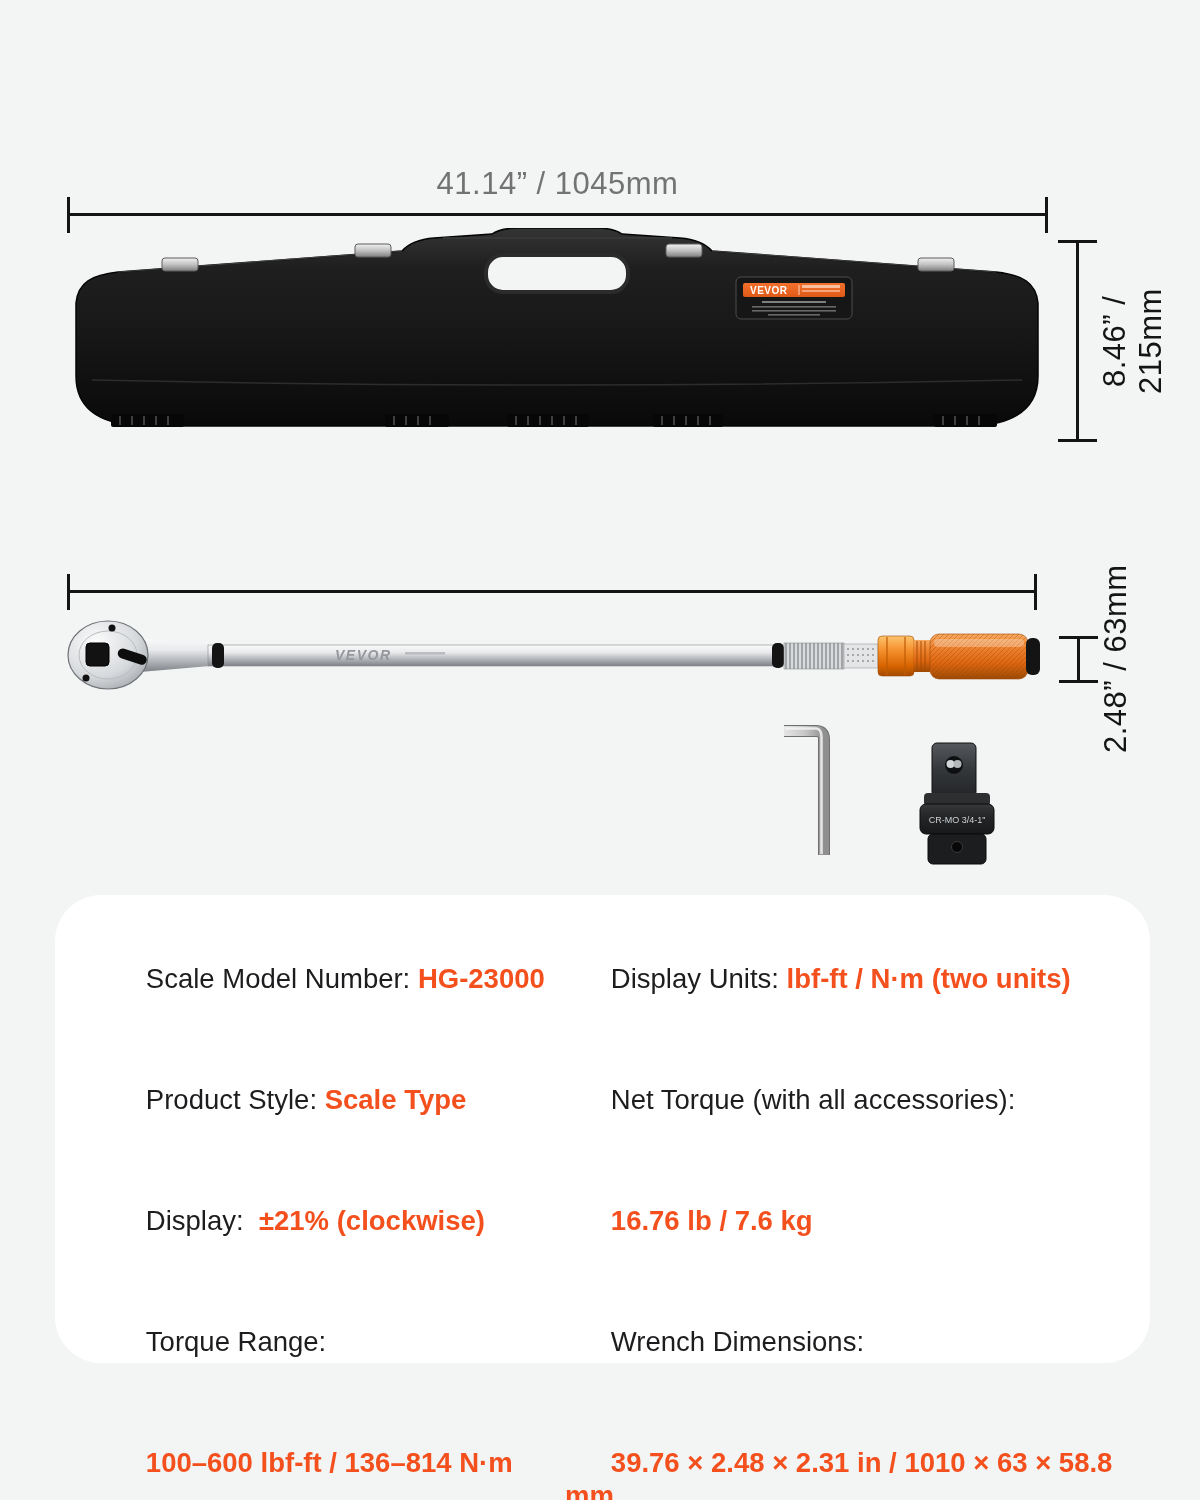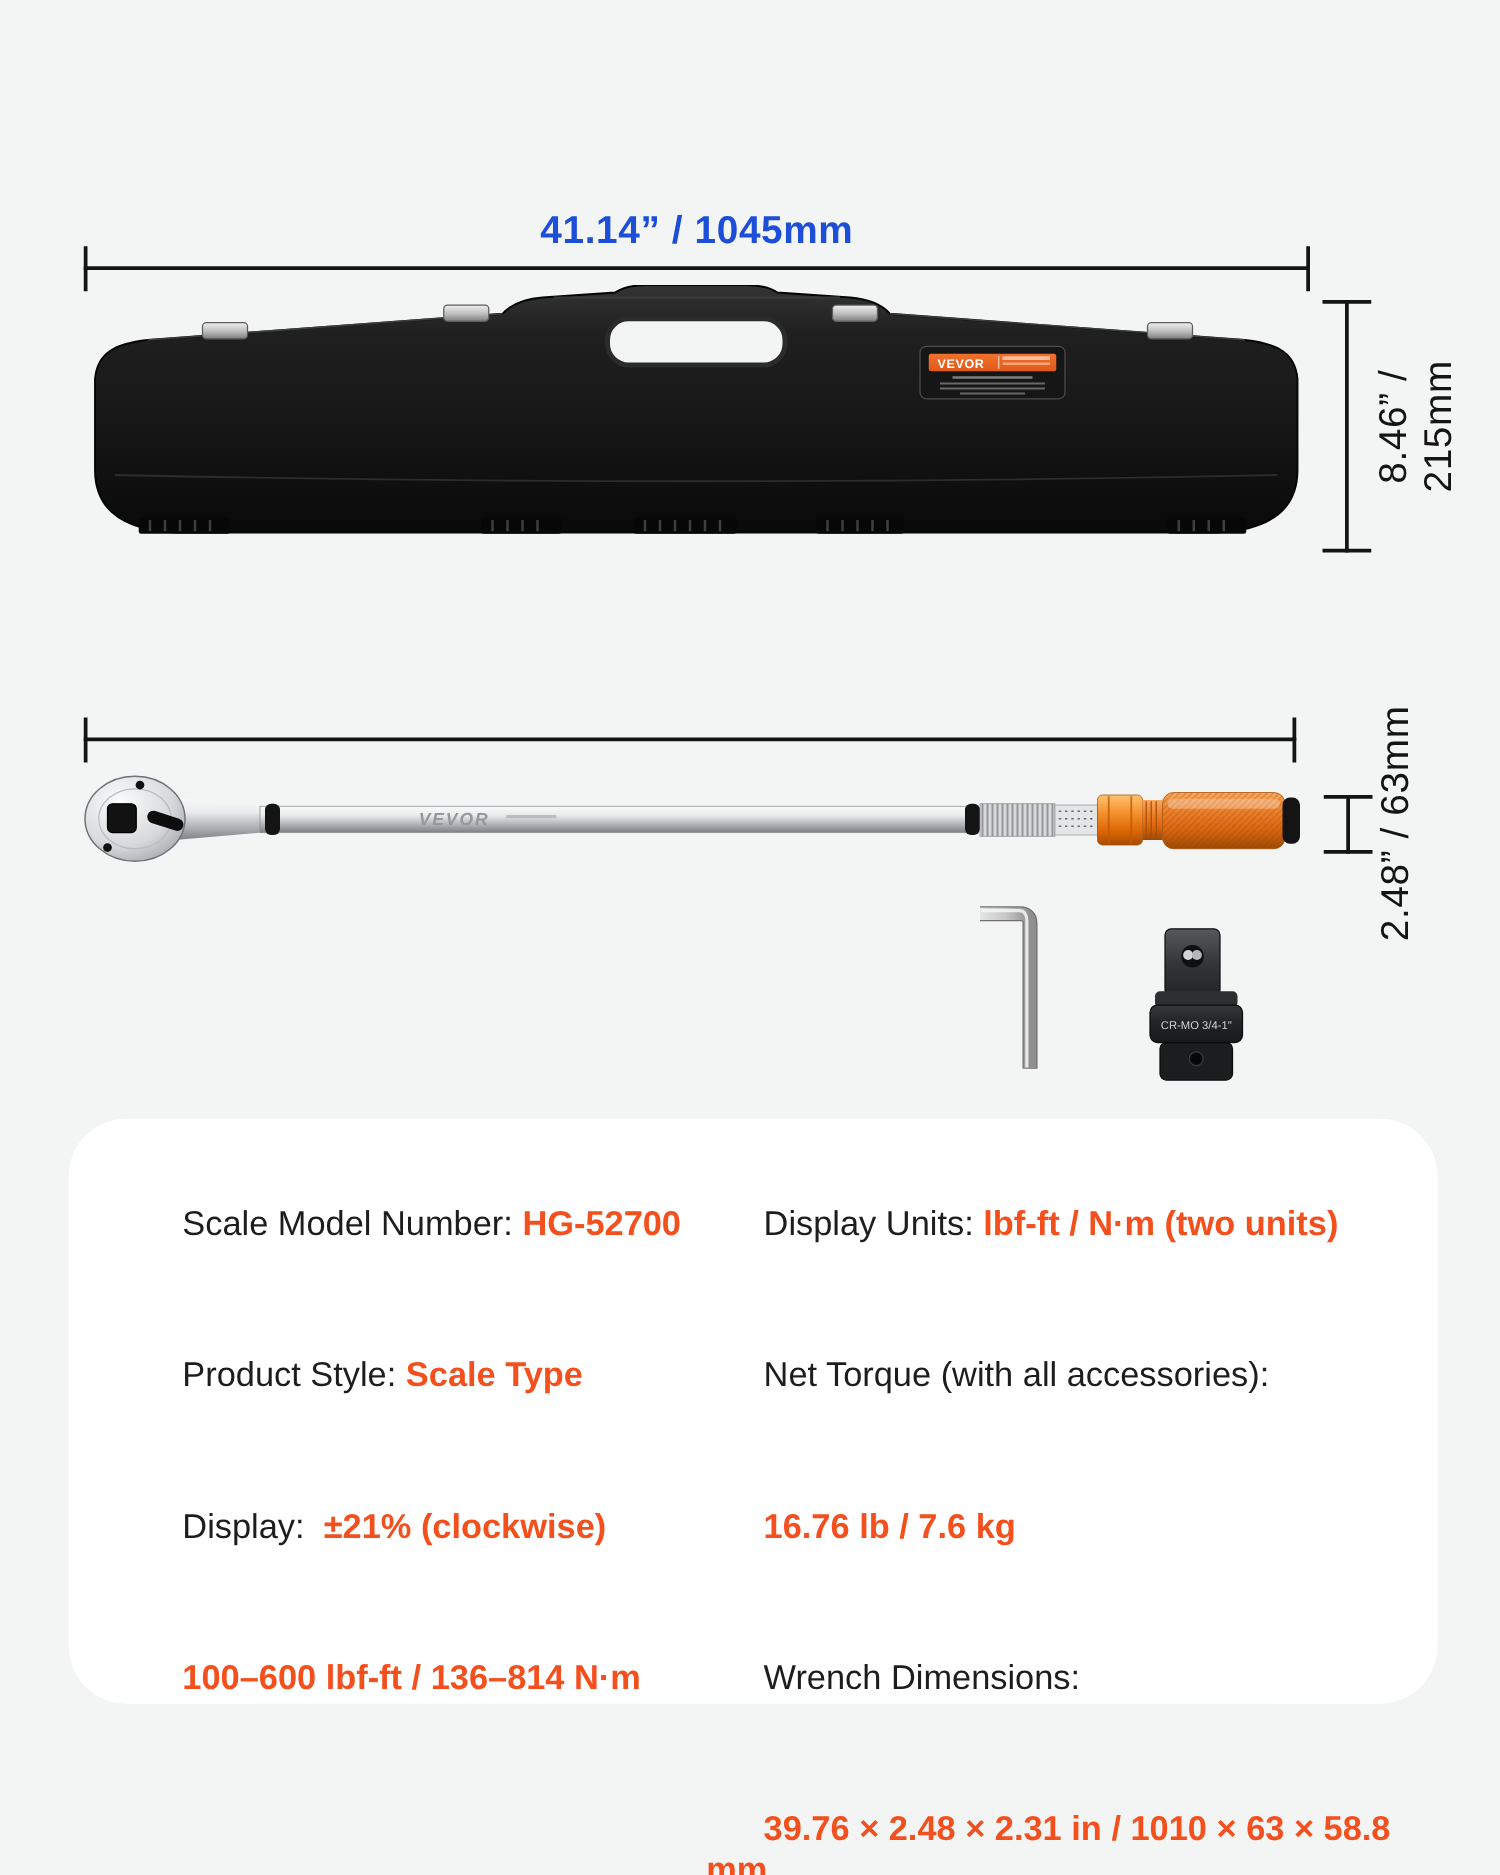--- a/index.html
+++ b/index.html
@@ -5,21 +5,21 @@
   html,body{margin:0;padding:0;}
   .canvas{
     position:relative;width:1200px;height:1500px;overflow:hidden;
     background:#f3f4f4;font-family:"Liberation Sans",sans-serif;color:#161616;
   }
   
   .hline{position:absolute;height:3px;background:#141414;}
   .hline .tickv{position:absolute;top:-16px;width:3px;height:36px;background:#141414;}
   .vline{position:absolute;width:3px;background:#141414;}
   .vline .tickh{position:absolute;left:-18px;width:39px;height:3px;background:#141414;}
-  .dim-label{position:absolute;font-size:31px;font-weight:700;color:#1d4ed8;text-align:center;letter-spacing:.5px;}
+  .dim-label{position:absolute;font-size:31px;font-weight:400;color:#737373;text-align:center;letter-spacing:.5px;}
   .dim-label-v{
     position:absolute;font-size:31px;font-weight:500;color:#141414;text-align:center;letter-spacing:.5px;
     writing-mode:vertical-rl;transform:rotate(180deg);
   }
   
   .spec-card{position:absolute;left:55px;top:895px;width:1095px;height:468px;background:#ffffff;border-radius:46px;}
   .spec-col{position:absolute;top:929px;display:flex;flex-direction:column;gap:22px;}
   .spec-col.left{left:100px;width:450px;}
   .spec-col.right{left:565px;width:570px;}
   .spec-row{font-size:27.5px;line-height:33px;white-space:pre-wrap;}
@@ -222,29 +222,32 @@
     <rect x="4" y="67" width="74" height="30" rx="6" fill="url(#adBody)" stroke="#0b0c0c"></rect>
     <text x="41" y="86" font-size="9" text-anchor="middle" fill="#cfd2d4" font-family="Liberation Mono, monospace">CR-MO 3/4-1"</text>
     <rect x="12" y="97" width="58" height="30" rx="5" fill="#1b1d1f" stroke="#0a0a0a"></rect>
     <circle cx="41" cy="110" r="5.5" fill="#070707" stroke="#383a3c" stroke-width="1"></circle>
   </svg>
 
   <div class="spec-card"></div>
 
   <div class="spec-col left">
     <div class="spec-row">
-      <span class="lbl">Scale Model Number: </span><span class="val">HG-52700</span>
+      <span class="lbl">Scale Model Number: </span><span class="val">HG-23000</span>
     </div>
     <div class="spec-row">
       <span class="lbl">Product Style: </span><span class="val">Scale Type</span>
     </div>
     <div class="spec-row">
       <span class="lbl">Display:  </span><span class="val">±21% (clockwise)</span>
     </div>
     <div class="spec-row">
+      <span class="lbl">Torque Range:</span><span class="val"></span>
+    </div>
+    <div class="spec-row">
       <span class="lbl"></span><span class="val">100–600 lbf-ft / 136–814 N·m</span>
     </div>
 
   </div>
 
   <div class="spec-col right">
     <div class="spec-row">
       <span class="lbl">Display Units: </span><span class="val">lbf-ft / N·m (two units)</span>
     </div>
     <div class="spec-row">

